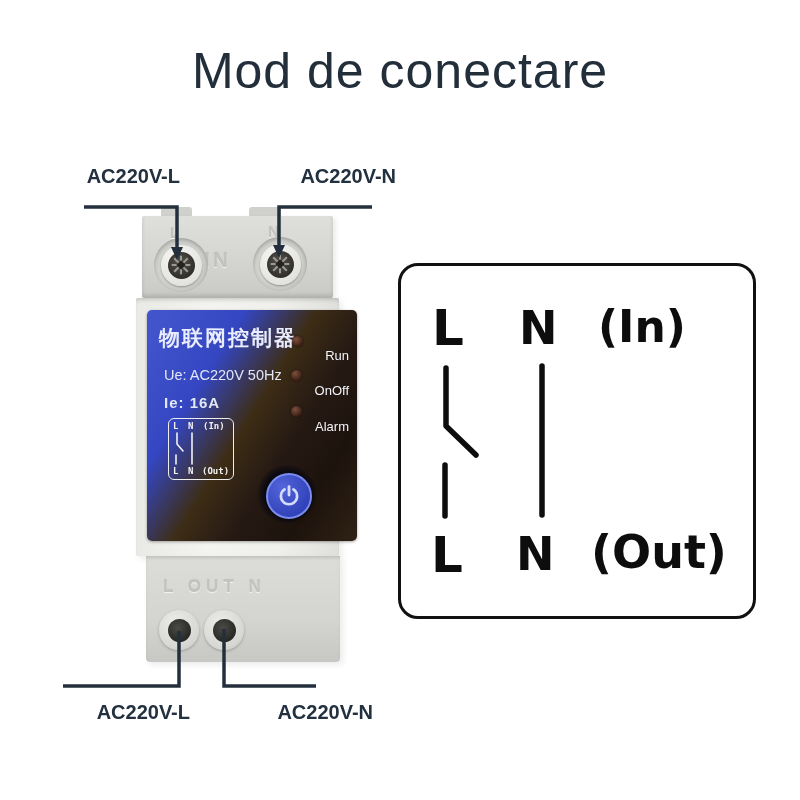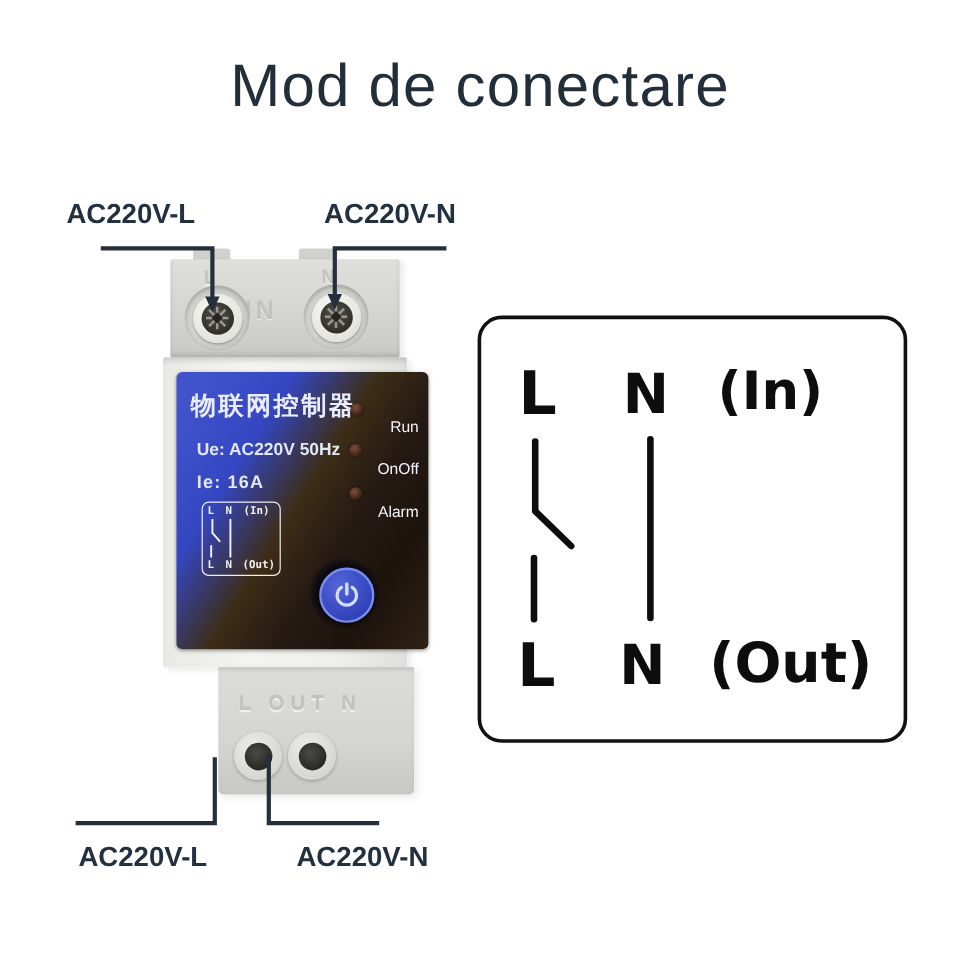--- a/index.html
+++ b/index.html
@@ -5,21 +5,21 @@
   html,body{margin:0;padding:0;background:#ffffff;}
   #stage{position:relative;width:800px;height:800px;background:#ffffff;overflow:hidden;
          font-family:"Liberation Sans",sans-serif;padding-left:48px;}
   .abs{position:absolute;}
 
   
   #page-title{left:0;top:42px;width:800px;text-align:center;font-size:50px;
     font-weight:500;color:#232e3b;letter-spacing:1px;}
 
   
-  .conn-label{font-size:23px;font-weight:600;color:#22303f;text-align:center;width:142px;}
+  .conn-label{font-size:20px;font-weight:600;color:#22303f;text-align:right;width:142px;}
 
   
   #lines-overlay{left:0;top:0;z-index:10;pointer-events:none;}
 
   
   .tab{background:#d0d0cc;border-radius:3px 3px 0 0;}
   #top-block{left:142px;top:216px;width:191px;height:82px;border-radius:2px;
     background:linear-gradient(180deg,#dfdfdb 0%,#d4d4d0 55%,#c9c9c5 100%);
     box-shadow:inset 0 -3px 4px rgba(0,0,0,.12), 3px 2px 5px rgba(0,0,0,.08);}
   .emboss{color:#c2c2be;text-shadow:0 1px 1px rgba(255,255,255,.75),0 -1px 1px rgba(0,0,0,.12);
@@ -40,21 +40,21 @@
 
   #front-block{left:136px;top:298px;width:203px;height:258px;border-radius:2px;
     background:linear-gradient(90deg,#e9e9e5 0%,#f3f3ef 35%,#efefeb 70%,#dfdfdb 100%);
     box-shadow:inset 0 4px 5px -3px rgba(0,0,0,.22), 3px 3px 6px rgba(0,0,0,.08);}
 
   #label-panel{left:147px;top:310px;width:210px;height:231px;border-radius:5px;
     background:linear-gradient(122deg,#4154cc 6%,#3446c1 28%,#3d2d16 48%,#251913 64%,#1d130d 80%,#2f2114 100%);
     box-shadow:0 1px 3px rgba(0,0,0,.35);}
   #product-name{left:12px;top:14px;font-size:21px;color:#e9edff;letter-spacing:2px;
     font-family:"DejaVu Sans","Liberation Sans",sans-serif;font-weight:bold;}
-  #rated-voltage{left:17px;top:57px;font-size:14.5px;color:#e2e7f5;font-weight:bold;}
+  #rated-voltage{left:17px;top:57px;font-size:14.5px;color:#e2e7f5;font-weight:normal;}
   #rated-current{left:17px;top:84px;font-size:15px;color:#e2e7f5;font-weight:bold;letter-spacing:1px;}
 
   .led-dot{width:11px;height:11px;border-radius:50%;
     background:radial-gradient(circle at 38% 32%,#7c4f3c,#32190f 78%);
     box-shadow:0 0 2px rgba(0,0,0,.6);}
   .led-label{color:#f2f4fa;font-size:13px;text-align:center;right:8px;}
 
   #mini-box{left:21px;top:108px;width:64px;height:60px;border:1.5px solid #eeeeee;
     border-radius:6px;}
   .mini-txt{color:#f2f2f2;font-size:9px;font-weight:bold;
@@ -65,23 +65,23 @@
   #power-button{left:119px;top:163px;width:42px;height:42px;border-radius:50%;
     border:2px solid #7b8cf0;
     background:radial-gradient(circle at 35% 30%,#5365da,#2c3cb4 85%);
     box-shadow:0 1px 4px rgba(0,0,0,.5);display:flex;align-items:center;justify-content:center;}
 
   #brand-strip{left:0;top:192px;width:174px;height:39px;border-radius:0 0 5px 5px;
     background:linear-gradient(180deg,#4257cd,#3448be);}
   #brand-name{left:10px;top:4px;font-size:25px;font-style:italic;color:#dde6ff;
     letter-spacing:4px;font-family:"DejaVu Sans","Liberation Sans",sans-serif;font-weight:bold;}
 
-  #bottom-block{left:146px;top:556px;width:163px;height:106px;border-radius:0 0 4px 4px;
+  #bottom-block{left:146px;top:556px;width:194px;height:106px;border-radius:0 0 4px 4px;
     background:linear-gradient(180deg,#dcdcd8 0%,#d4d4d0 60%,#c7c7c3 100%);
-    box-shadow:inset 0 3px 4px -2px rgba(0,0,0,.18), 3px 3px 6px rgba(0,0,0,.08);margin-left:36px;}
+    box-shadow:inset 0 3px 4px -2px rgba(0,0,0,.18), 3px 3px 6px rgba(0,0,0,.08);}
   #emboss-out{left:17px;top:21px;font-size:17px;letter-spacing:5px;}
   .hole-ring{width:40px;height:40px;border-radius:50%;
     background:radial-gradient(circle at 40% 32%,#ecece8,#d6d6d2 70%,#c2c2be);
     box-shadow:0 1px 3px rgba(0,0,0,.25);display:flex;align-items:center;justify-content:center;}
   .hole-inner{width:23px;height:23px;border-radius:50%;
     background:radial-gradient(circle at 42% 38%,#4a4a46,#232320 80%);}
 
   
   #wiring-box{left:398px;top:263px;width:352px;height:350px;background:#ffffff;
     border:3.5px solid #111111;border-radius:20px;z-index:5;}

